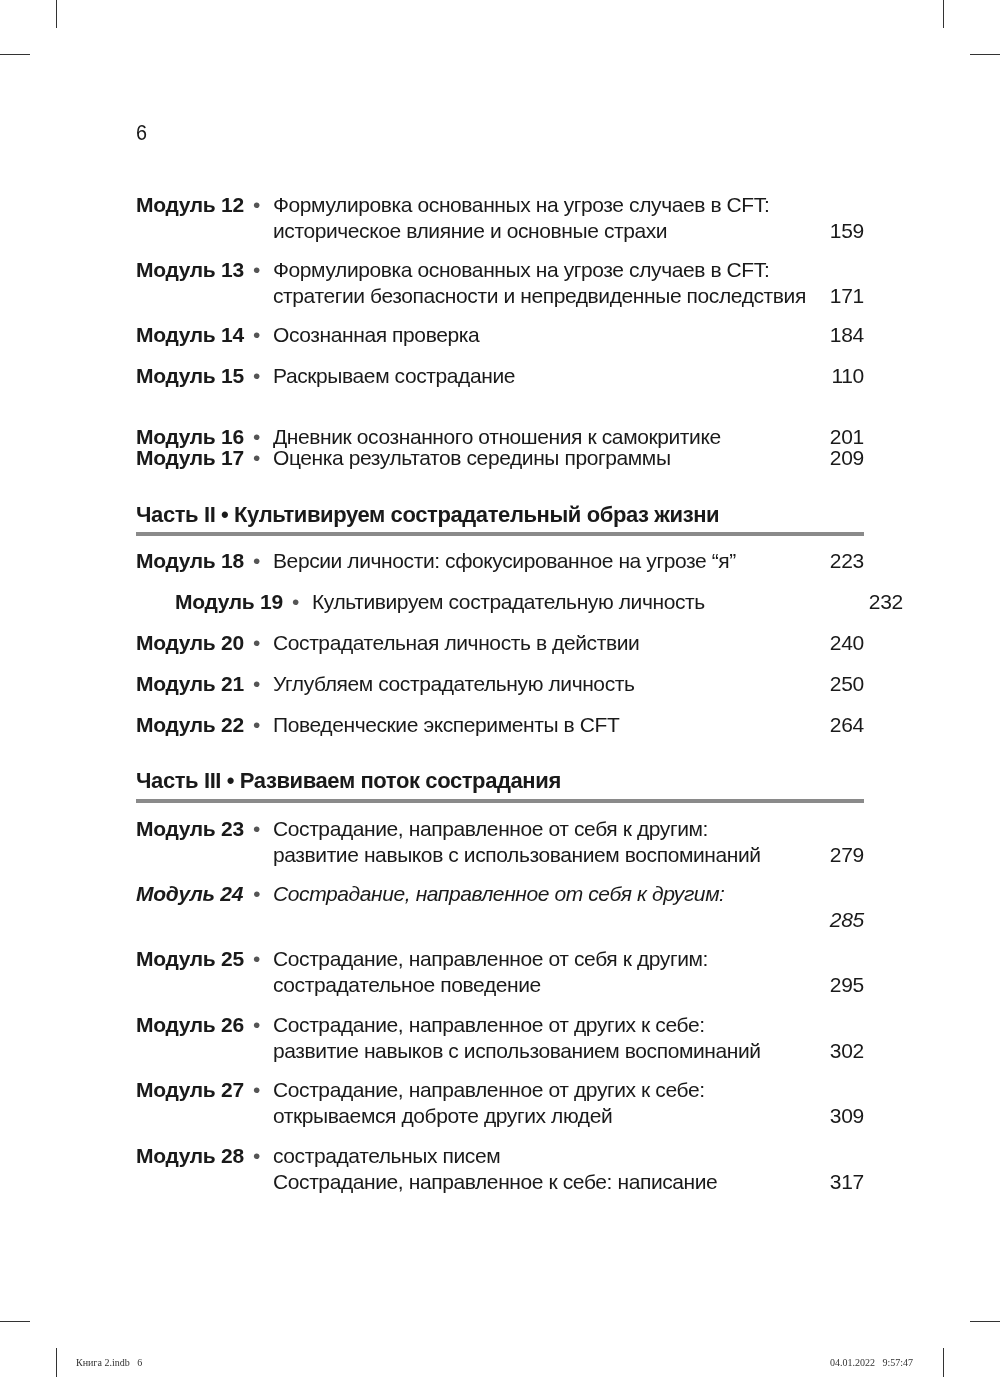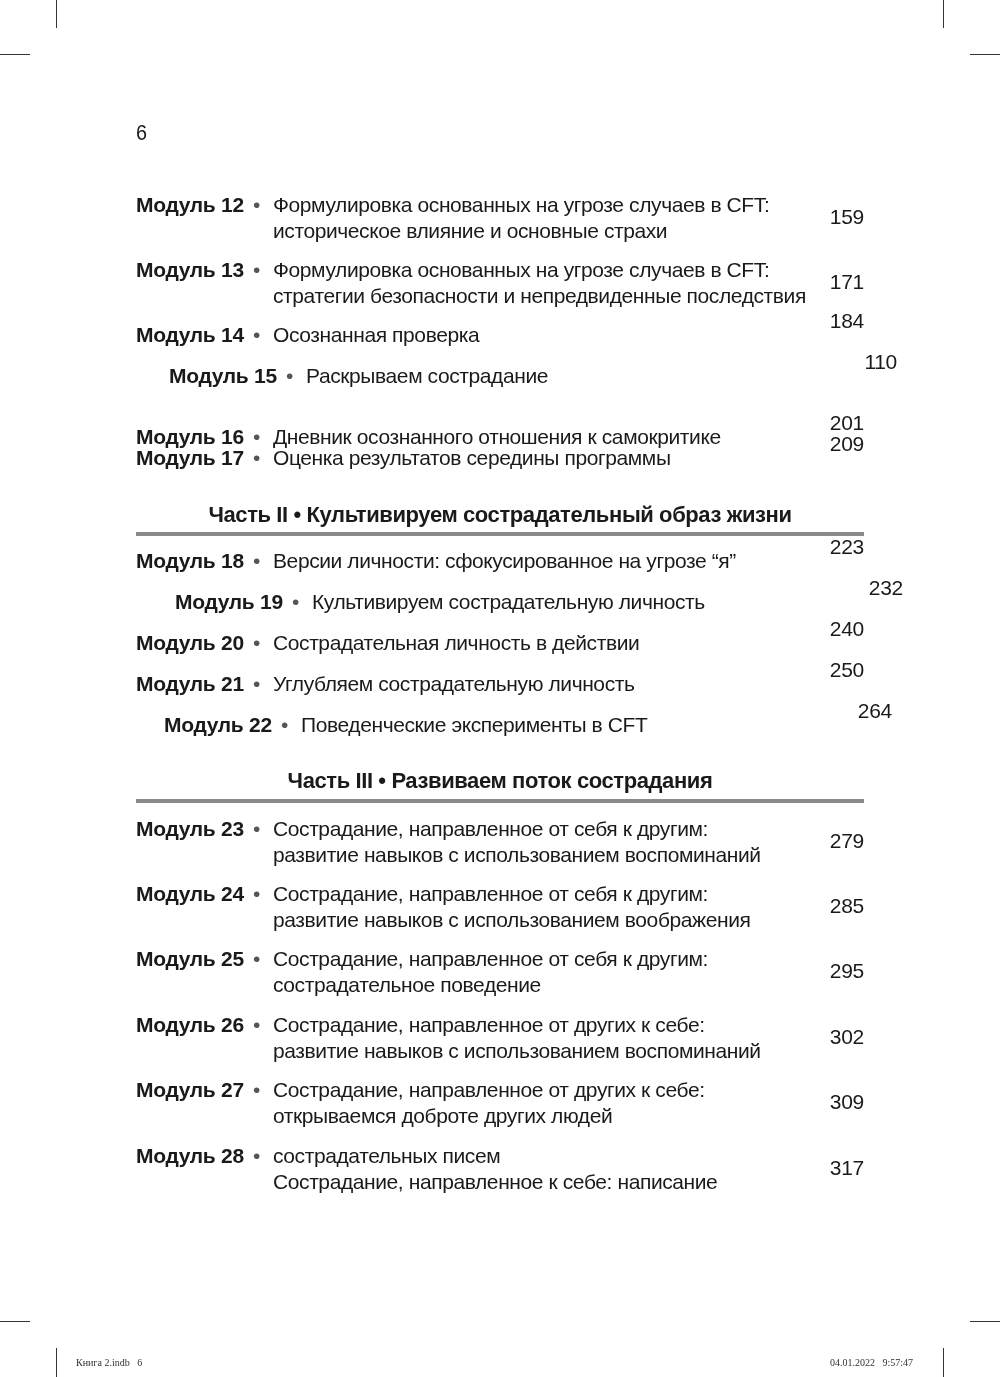--- a/index.html
+++ b/index.html
@@ -7,22 +7,22 @@
          font-family:"Liberation Sans", sans-serif; color:#1a1a1a; }
   .crop { position:absolute; background:#333; }
   .crop.v { width:1px; }
   .crop.h { height:1px; }
   .page-num { position:absolute; left:136px; top:120px; font-size:22px; font-stretch:condensed; transform:scaleX(0.9); transform-origin:left; }
   .toc { position:absolute; left:136px; width:728px; }
   .entry { position:absolute; left:0; width:728px; font-size:21px; line-height:26px; }
   .entry .mod { position:absolute; left:0; top:0; font-weight:bold; letter-spacing:-0.3px; white-space:nowrap; }
   .entry .bullet { position:absolute; left:117px; top:0; color:#555; }
   .entry .title { position:absolute; left:137px; top:0; width:560px; white-space:nowrap; letter-spacing:-0.4px; }
-  .entry .pg { position:absolute; right:0; bottom:14px; text-align:right; letter-spacing:-0.3px; }
-  .part-head { position:absolute; left:0; width:728px; text-align:center; font-weight:bold; font-size:22px; letter-spacing:-0.4px; }
+  .entry .pg { position:absolute; right:0; bottom:0; text-align:right; letter-spacing:-0.3px; }
+  .part-head { position:absolute; left:0; width:728px; text-align:left; font-weight:bold; font-size:22px; letter-spacing:-0.4px; }
   .part-rule { position:absolute; left:0; width:728px; height:4px; background:#8a8a8a; }
   .slug { position:absolute; font-family:"Liberation Serif", serif; font-size:10px; color:#333; }
 </style>
 </head>
 <body>
 
 <div class="crop v" style="left:56px;top:0;height:28px;"></div>
 <div class="crop v" style="left:943px;top:0;height:28px;"></div>
 <div class="crop h" style="left:0;top:54px;width:30px;"></div>
 <div class="crop h" style="left:970px;top:54px;width:30px;"></div>
@@ -53,21 +53,21 @@
       <span class="pg">171</span>
     </div>
     <div class="entry" style="top: 322px; height: 26px;">
       <span class="mod">Модуль 14</span>
       <span class="bullet">•</span>
       <span class="title">
         <div>Осознанная проверка</div>
       </span>
       <span class="pg">184</span>
     </div>
-    <div class="entry" style="top: 363px; height: 26px; margin-left: 33px;">
+    <div class="entry" style="top: 363px; height: 26px;">
       <span class="mod">Модуль 15</span>
       <span class="bullet">•</span>
       <span class="title">
         <div>Раскрываем сострадание</div>
       </span>
       <span class="pg">110</span>
     </div>
     <div class="entry" style="top: 404px; height: 26px; margin-top: 20px;">
       <span class="mod">Модуль 16</span>
       <span class="bullet">•</span>
@@ -111,45 +111,44 @@
       <span class="pg">240</span>
     </div>
     <div class="entry" style="top: 671px; height: 26px;">
       <span class="mod">Модуль 21</span>
       <span class="bullet">•</span>
       <span class="title">
         <div>Углубляем сострадательную личность</div>
       </span>
       <span class="pg">250</span>
     </div>
-    <div class="entry" style="top: 712px; height: 26px; margin-left: 28px;">
+    <div class="entry" style="top: 712px; height: 26px;">
       <span class="mod">Модуль 22</span>
       <span class="bullet">•</span>
       <span class="title">
         <div>Поведенческие эксперименты в CFT</div>
       </span>
       <span class="pg">264</span>
     </div>
     <div class="part-head" style="top: 768px;">Часть III • Развиваем поток сострадания</div>
     <div class="part-rule" style="top: 799px;"></div>
     <div class="entry" style="top: 816px; height: 52px;">
       <span class="mod">Модуль 23</span>
       <span class="bullet">•</span>
       <span class="title">
         <div>Сострадание, направленное от себя к другим:</div>
         <div>развитие навыков с использованием воспоминаний</div>
       </span>
       <span class="pg">279</span>
     </div>
-    <div class="entry" style="top: 881px; height: 52px;">
+    <div class="entry" style="top: 881px; height: 52px; font-style: italic;">
       <span class="mod">Модуль 24</span>
       <span class="bullet">•</span>
       <span class="title">
         <div>Сострадание, направленное от себя к другим:</div>
-        <div>развитие навыков с использованием воображения</div>
       </span>
       <span class="pg">285</span>
     </div>
     <div class="entry" style="top: 946px; height: 52px;">
       <span class="mod">Модуль 25</span>
       <span class="bullet">•</span>
       <span class="title">
         <div>Сострадание, направленное от себя к другим:</div>
         <div>сострадательное поведение</div>
       </span>

